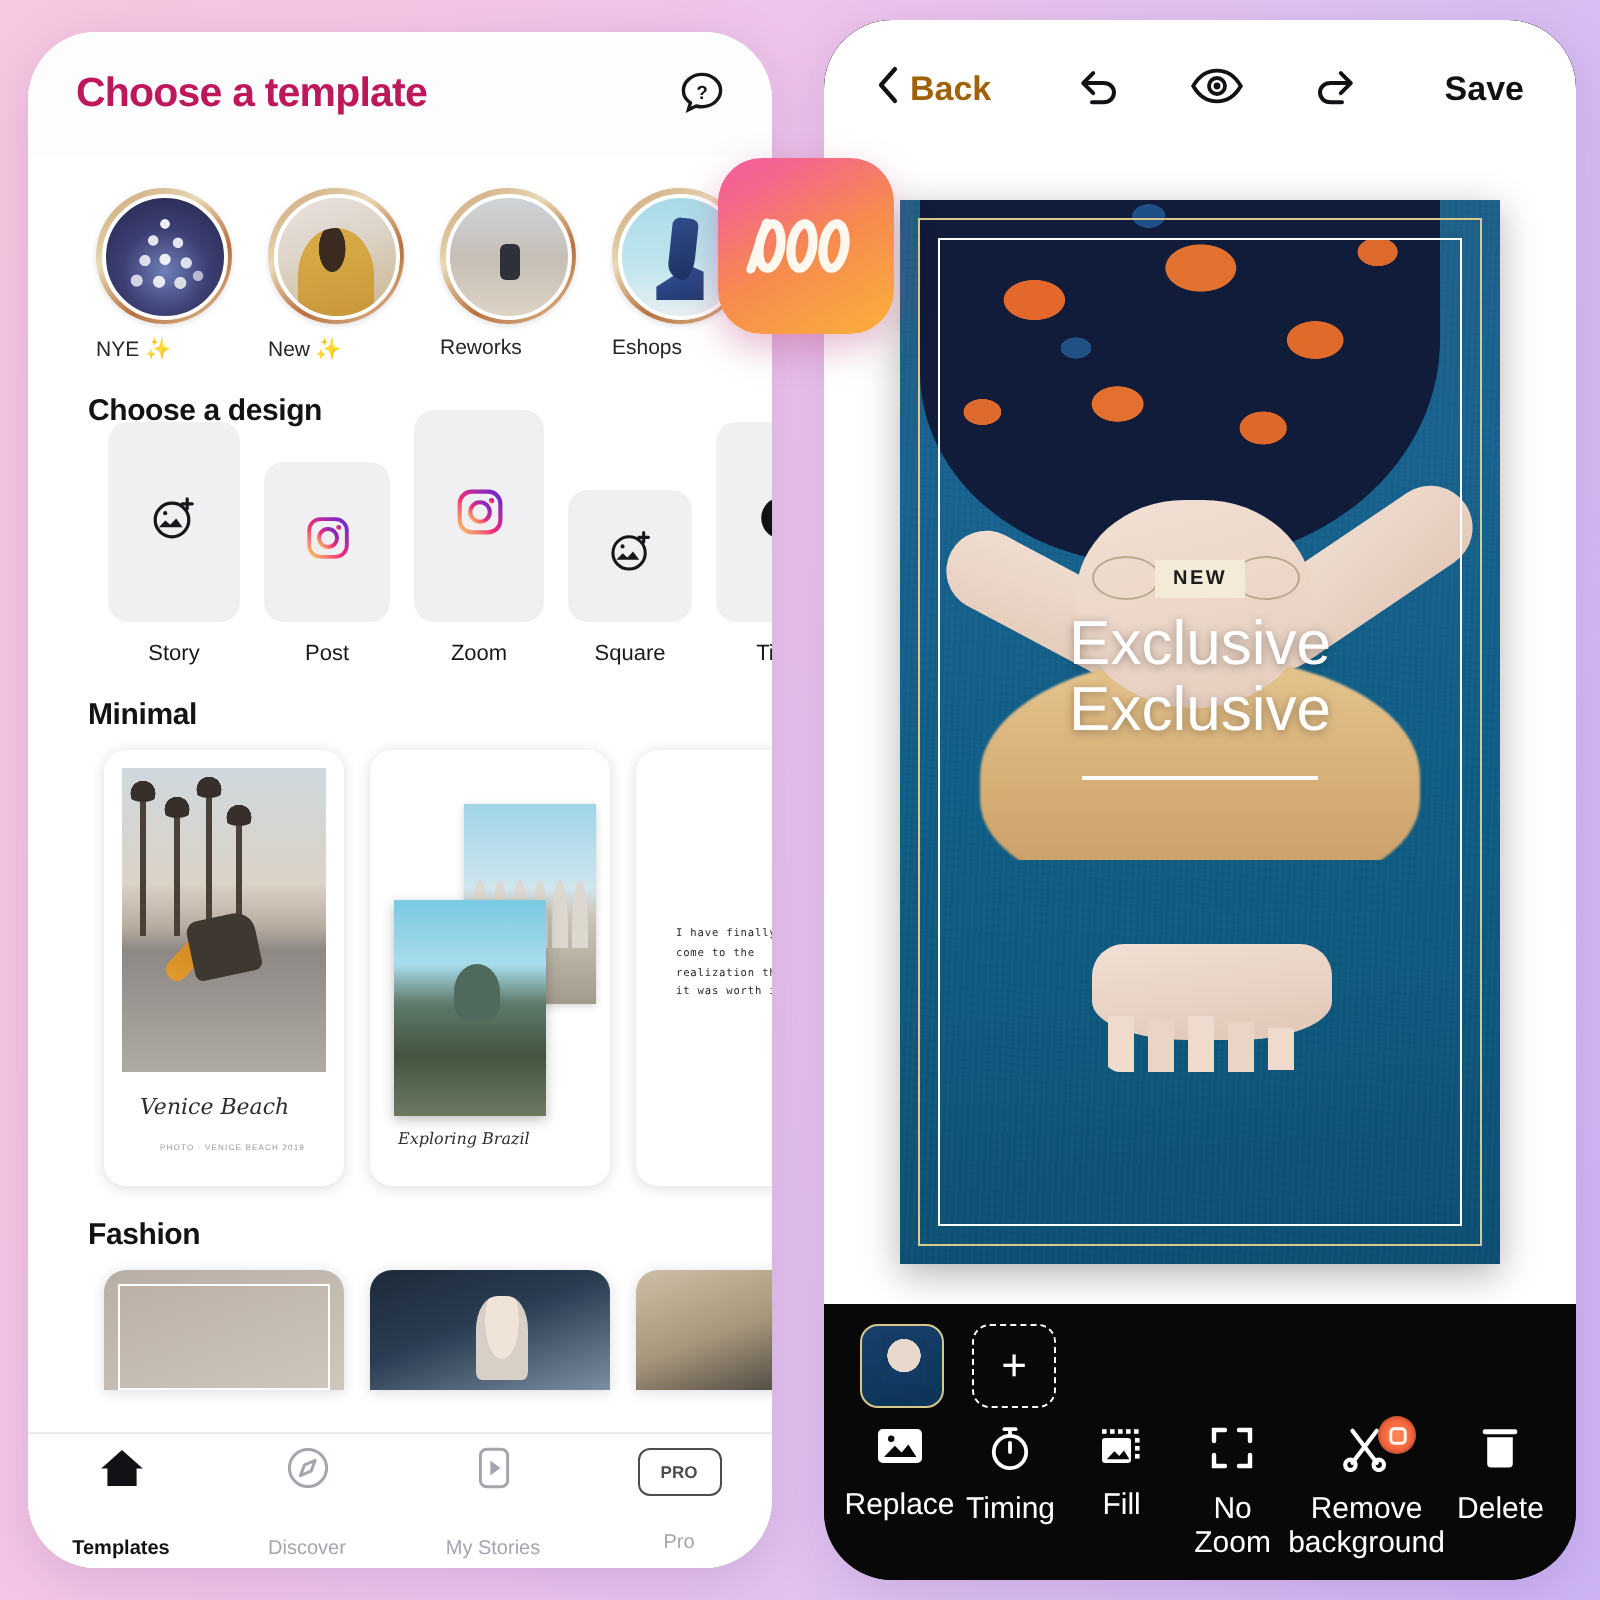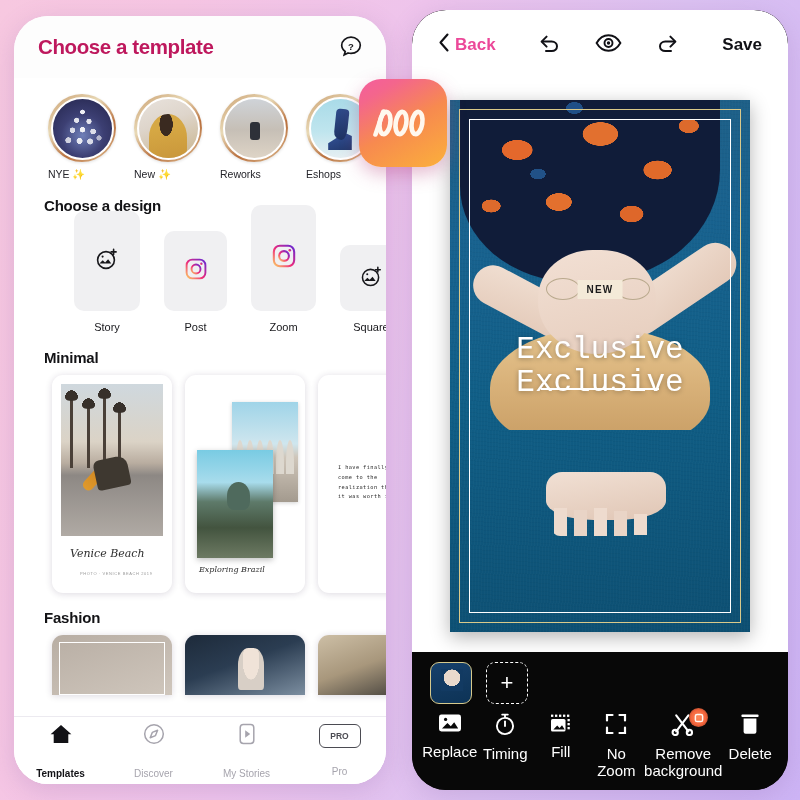--- a/index.html
+++ b/index.html
@@ -84,21 +84,21 @@
   .art-esh::before{
     content:""; position:absolute; left:30%; top:58%; width:40%; height:30%;
     background: linear-gradient(160deg,#33539b,#22386b);
     clip-path: polygon(0 60%, 70% 0, 100% 18%, 100% 100%, 0 100%);
   }
 
   
   .sec-title { font-size: 15px; font-weight: 700; color: #131316; padding: 16px 0 9px 30px; letter-spacing:-0.2px;}
 
   
-  .designs { display: flex; align-items: flex-end; gap: 24px; padding-left: 60px; height: 110px; }
+  .designs { display: flex; align-items: flex-end; gap: 12px; padding-left: 40px; height: 110px; }
   .design { text-align: center; }
   .design-card {
     background: #f0f0f2; border-radius: 10px;
     display: flex; align-items: center; justify-content: center;
   }
   .d-story  { width: 66px; height: 100px; }
   .d-post   { width: 63px; height: 80px;  }
   .d-reel   { width: 65px; height: 106px; }
   .d-square { width: 62px; height: 66px;  }
   .d-tiktok { width: 66px; height: 100px; }
@@ -173,21 +173,21 @@
     background: linear-gradient(150deg,#f45d9e 0%,#f4668c 18%,#f78a4f 52%,#fbb03b 100%);
     box-shadow: 0 7px 18px rgba(180,60,120,.35);
     display:flex; align-items:center; justify-content:center; z-index: 40;
   }
 
   
   .r-top {
     height: 70px; background:#fff; border-radius:34px 34px 0 0;
     display:flex; align-items:center; padding: 0 26px;
   }
-  .r-back { display:flex; align-items:center; gap:5px; font-size:17px; font-weight:700; color:#ec4899; }
+  .r-back { display:flex; align-items:center; gap:5px; font-size:17px; font-weight:700; color:#a16207; }
   .r-center { flex:1; display:flex; align-items:center; justify-content:center; gap:34px; }
   .r-save { font-size:17px; font-weight:700; color:#111116; }
 
   .r-canvas-wrap{
     height: 572px; background:#fff; display:flex; align-items:center; justify-content:center;
   }
   .poster{
     width: 300px; height: 532px; position: relative;
     background: linear-gradient(175deg,#1f5f86 0%,#18628f 25%,#105e86 55%,#0d4f72 100%);
     box-shadow: 0 5px 18px rgba(0,0,0,.3);
@@ -257,23 +257,22 @@
     border-radius: 0 0 8px 8px;
   }
 
   .new-badge{
     position:absolute; left:50%; transform:translateX(-50%); top:180px;
     background:#f4ead8; color:#1c1c1c; font-size:10px; font-weight:700;
     letter-spacing:1.2px; padding:4px 9px;
   }
   .poster-title{
     position:absolute; left:0; right:0; top:205px; text-align:center; color:#fff;
-    font-family:Liberation Mono, monospace; font-size:31px; line-height:1.08;
+    font-family:Liberation Sans, sans-serif; font-size:31px; line-height:1.08;
     text-shadow: 0 1px 5px rgba(0,0,0,.35);
-    margin-top: 28px;
   }
   .poster-rule{
     position:absolute; left:50%; transform:translateX(-50%); top:288px;
     width:118px; height:1.6px; background:#fff;
   }
 
   
   .r-bottom{ position:absolute; left:0; right:0; bottom:0; height:138px; background:#080808;
              border-radius: 0 0 34px 34px; }
   .clips{ display:flex; gap:14px; padding:10px 0 0 18px; }

